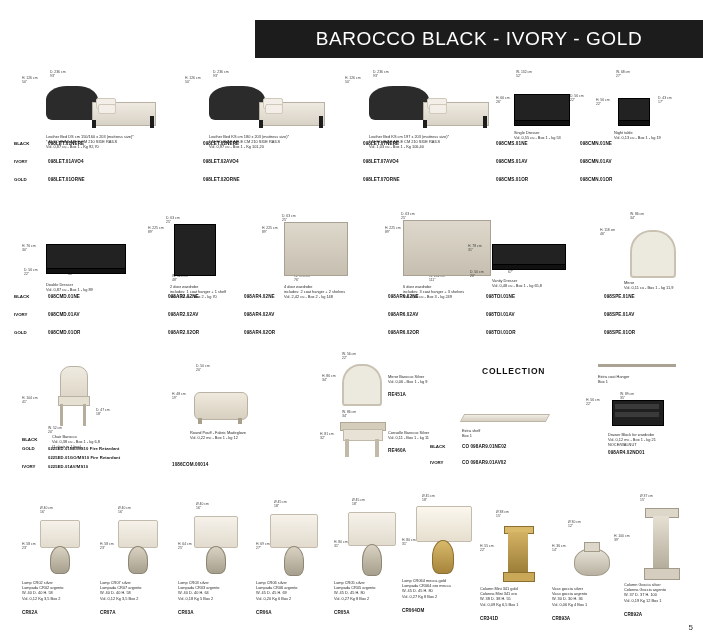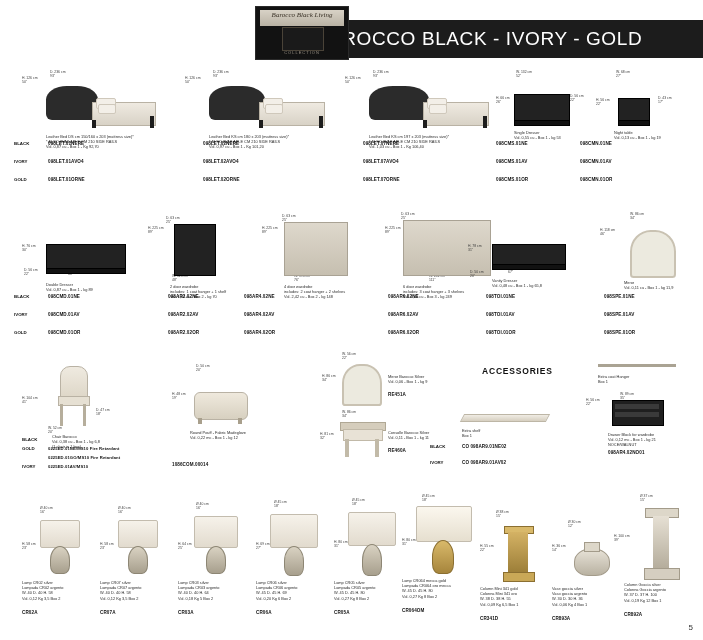--- a/index.html
+++ b/index.html
@@ -99,26 +99,20 @@
   }
 </style>
 </head>
 <body>
 
 <div class="page">
 
   <div class="header">
     <div class="header-bar">
       <div class="header-title">BAROCCO BLACK - IVORY - GOLD</div>
-    </div>
-    <div class="header-logo">
-      <div class="lg-top"></div>
-      <div class="lg-txt">Barocco Black Living</div>
-      <div class="lg-orn"></div>
-      <div class="lg-sub">COLLECTION</div>
     </div>
   </div>
 
   <div class="item" style="left:22px;top:72px;width:150px;height:95px;">
     <div class="dim" style="left:0px;top:4px;">H. 126 cm
 50"</div>
     <div class="dim" style="left:28px;top:-2px;">D. 236 cm
 93"</div>
     <div class="dim" style="left:100px;top:36px;">W. 183 cm
 72"</div>
@@ -387,21 +381,21 @@
       <div style="position:absolute;left:0;top:0;width:44px;height:7px;background:#d5cdbc;border:0.5px solid #b0a895;"></div>
       <div style="position:absolute;left:3px;top:7px;width:38px;height:10px;background:#e8e2d6;border:0.5px solid #c1b9a8;"></div>
       <div style="position:absolute;left:5px;top:17px;width:4px;height:18px;background:#c2baa8;"></div>
       <div style="position:absolute;left:35px;top:17px;width:4px;height:18px;background:#c2baa8;"></div>
     </div>
     <div class="cap" style="position:absolute;left:88px;top:18px;width:96px;">Consolle Barocco Silver
 Vol. 0,11 - Box 1 - kg 11</div>
     <div class="codeline" style="position:absolute;left:88px;top:36px;">RE460A</div>
   </div>
 
-  <div class="sectitle" style="left:482px;top:366px;">ACCESSORIES</div>
+  <div class="sectitle" style="left:482px;top:366px;">COLLECTION</div>
 
   <div class="item" style="left:462px;top:404px;width:140px;height:60px;">
     <div class="ill" style="left:0px;top:4px;width:84px;height:16px;">
       <div style="position:absolute;left:0;top:6px;width:84px;height:6px;background:linear-gradient(180deg,#f0ece4,#d6cfc0);border:0.5px solid #bdb6a6;transform:skewX(-28deg);"></div>
     </div>
     <div class="cap" style="position:absolute;left:0px;top:24px;width:100px;">Extra shelf
 Box 1</div>
     <div class="swatchcol" style="position:absolute;left:-32px;top:40px;">BLACK</div>
     <div class="codeline" style="position:absolute;left:0px;top:40px;">CO 098AR9.01NE02</div>
     <div class="swatchcol" style="position:absolute;left:-32px;top:56px;">IVORY</div>

